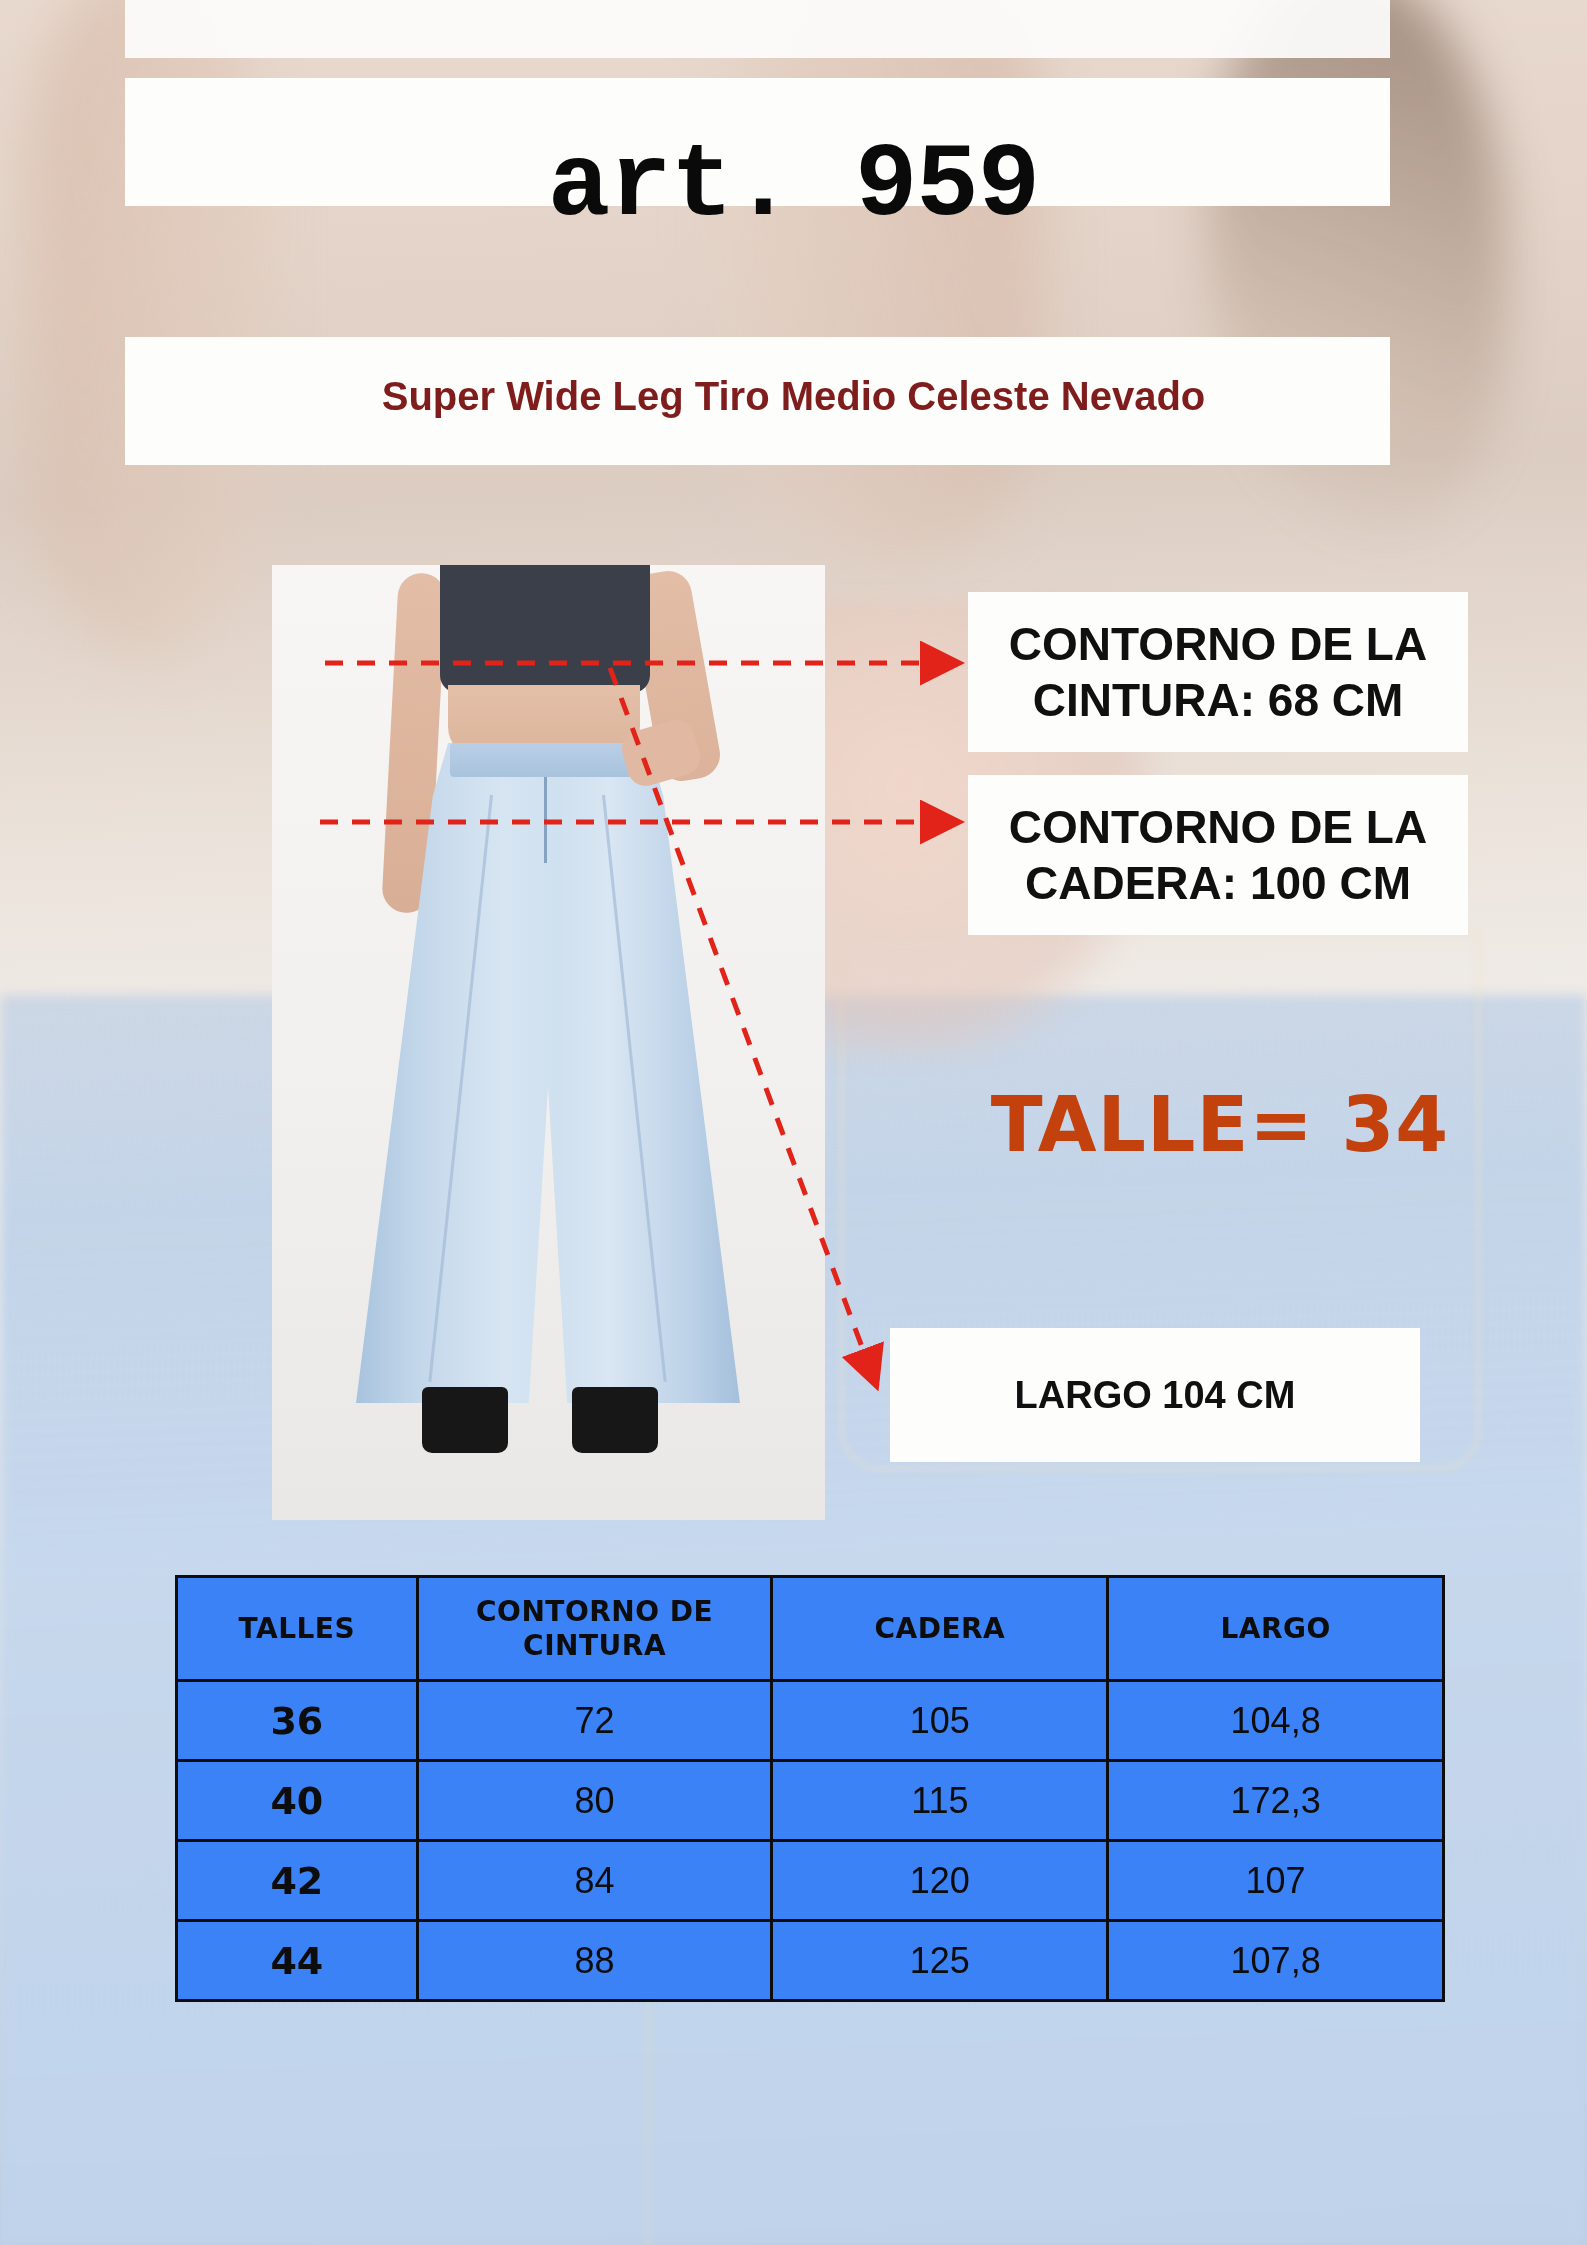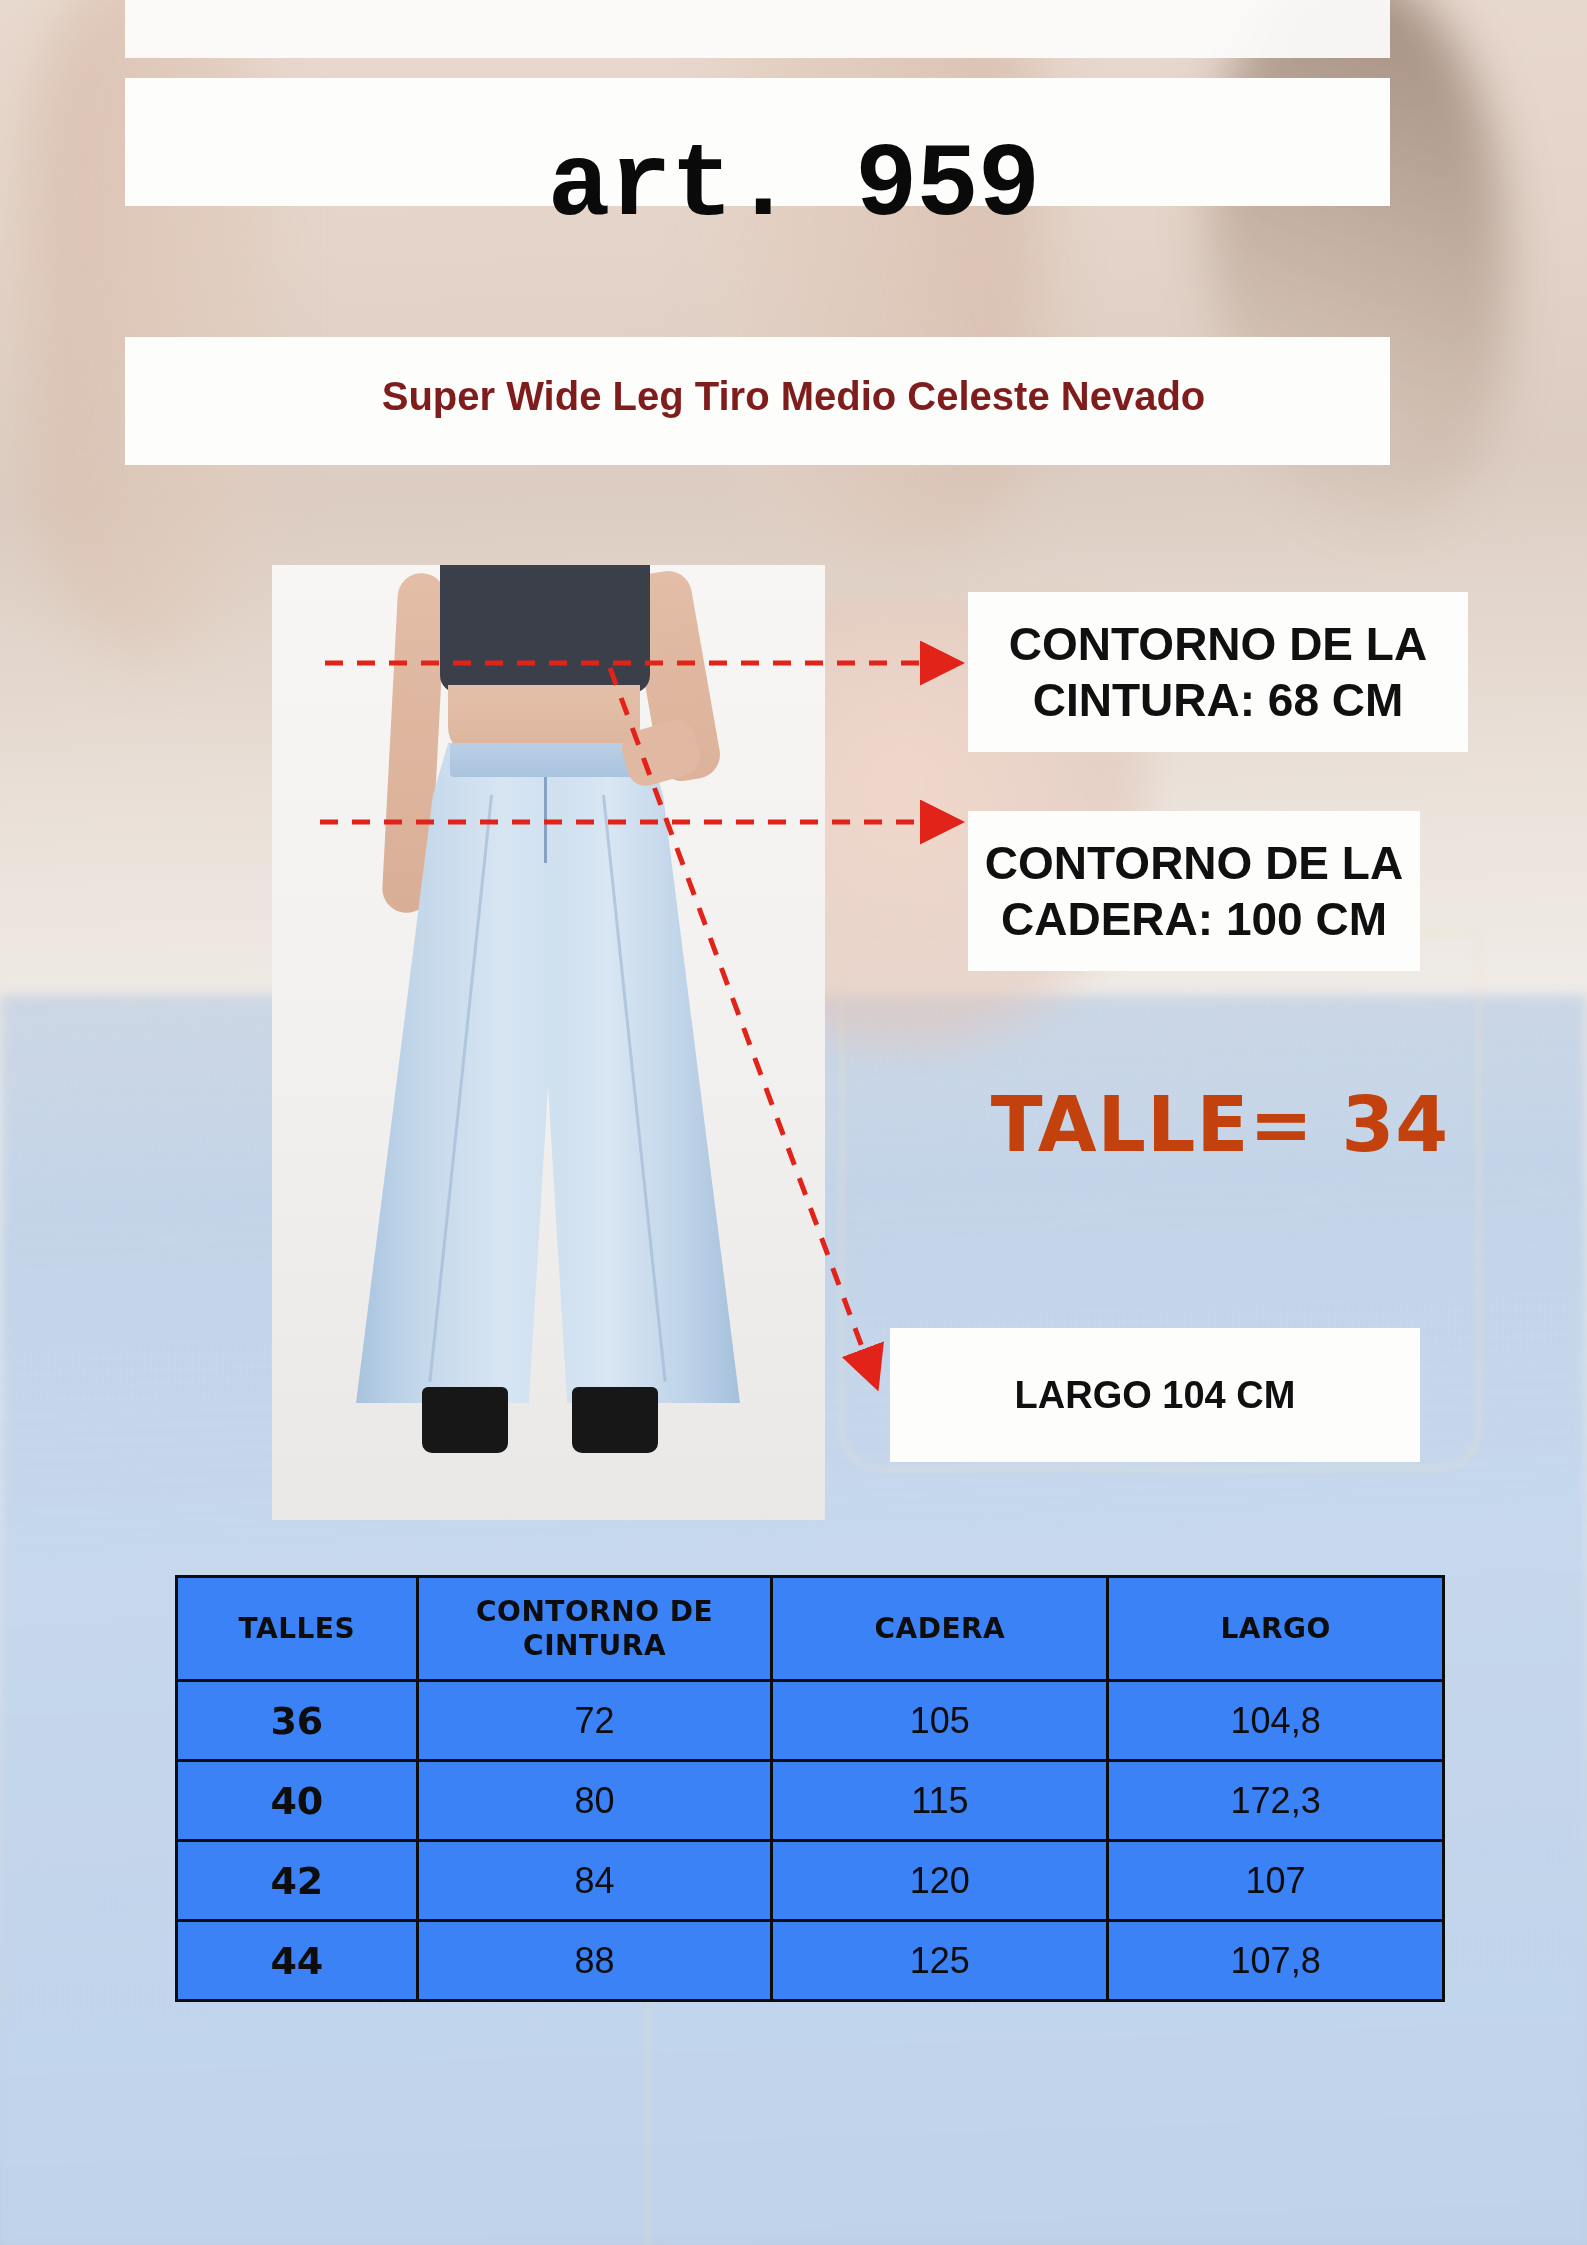--- a/index.html
+++ b/index.html
@@ -241,21 +241,21 @@
     text-align: center;
     font-weight: 700;
     color: #101010;
     display: flex;
     align-items: center;
     justify-content: center;
     line-height: 1.22;
     font-size: 46px;
   }
   .callout-waist { left: 968px; top: 592px; width: 500px; height: 160px; }
-  .callout-hip   { left: 968px; top: 811px; width: 452px; height: 160px; }
+  .callout-hip   { left: 968px; top: 775px; width: 500px; height: 160px; }
   .callout-largo { left: 890px; top: 1328px; width: 530px; height: 134px; font-size: 38px; }
 
   .talle {
     position: absolute;
     left: 900px; top: 1080px;
     width: 640px;
     text-align: center;
     font-size: 76px;
     font-weight: 700;
     font-family: "DejaVu Sans", sans-serif;

